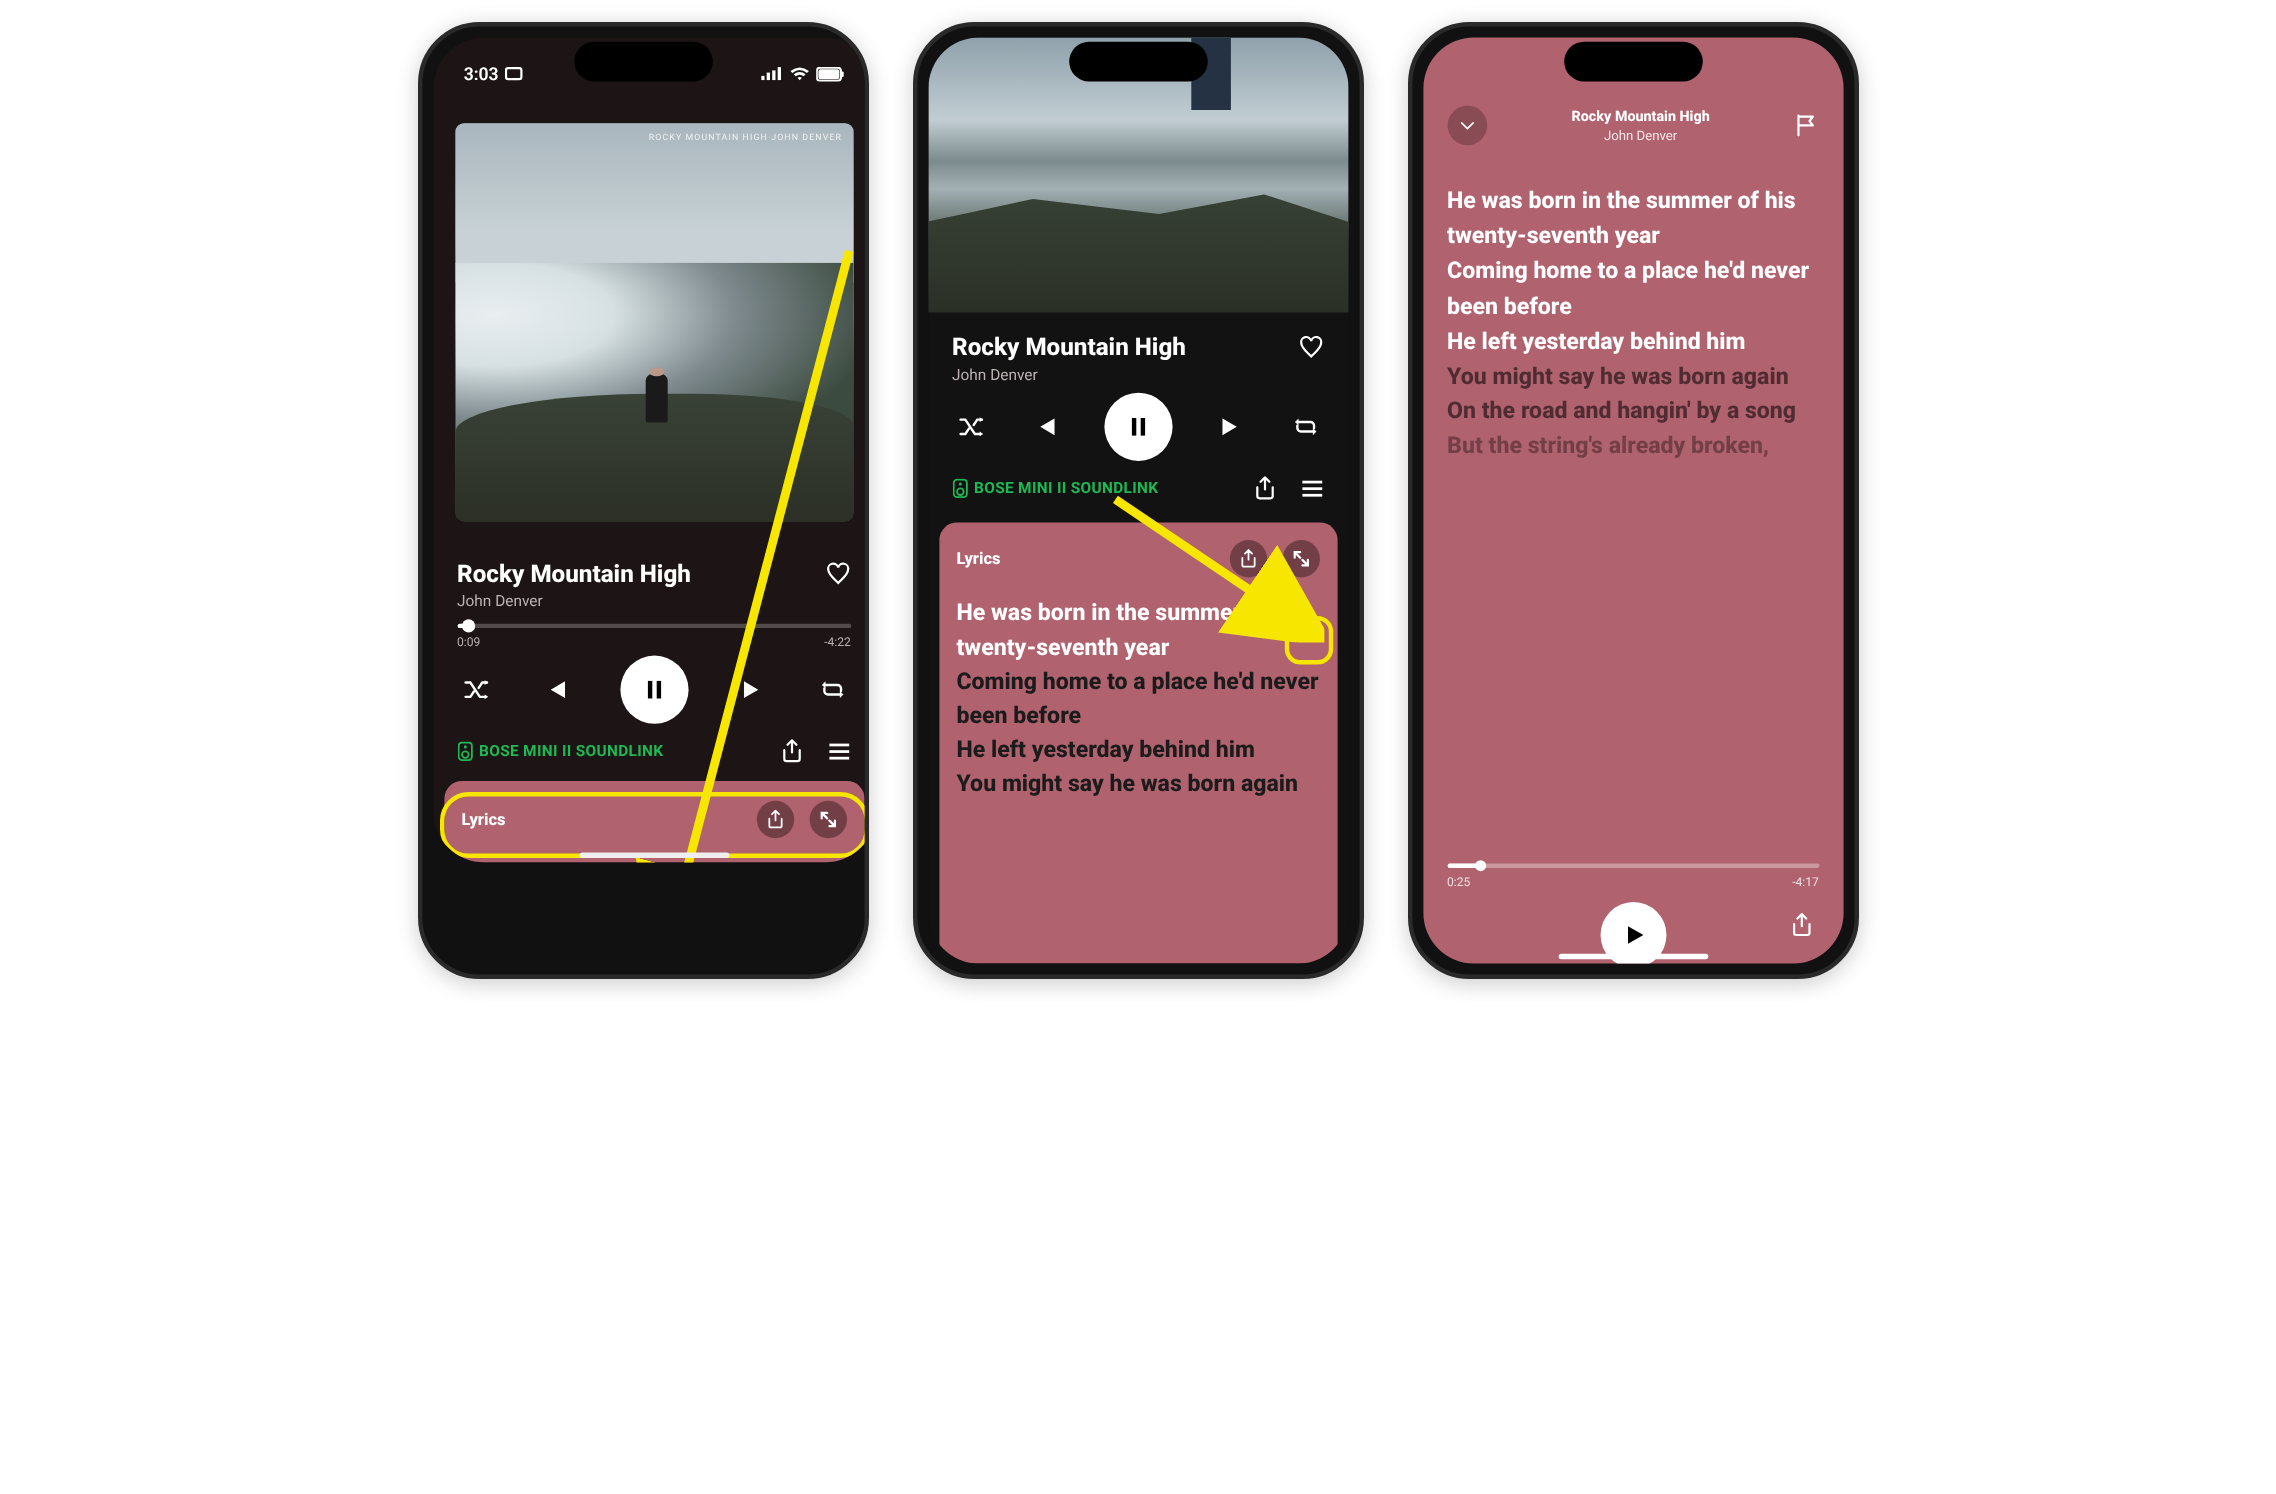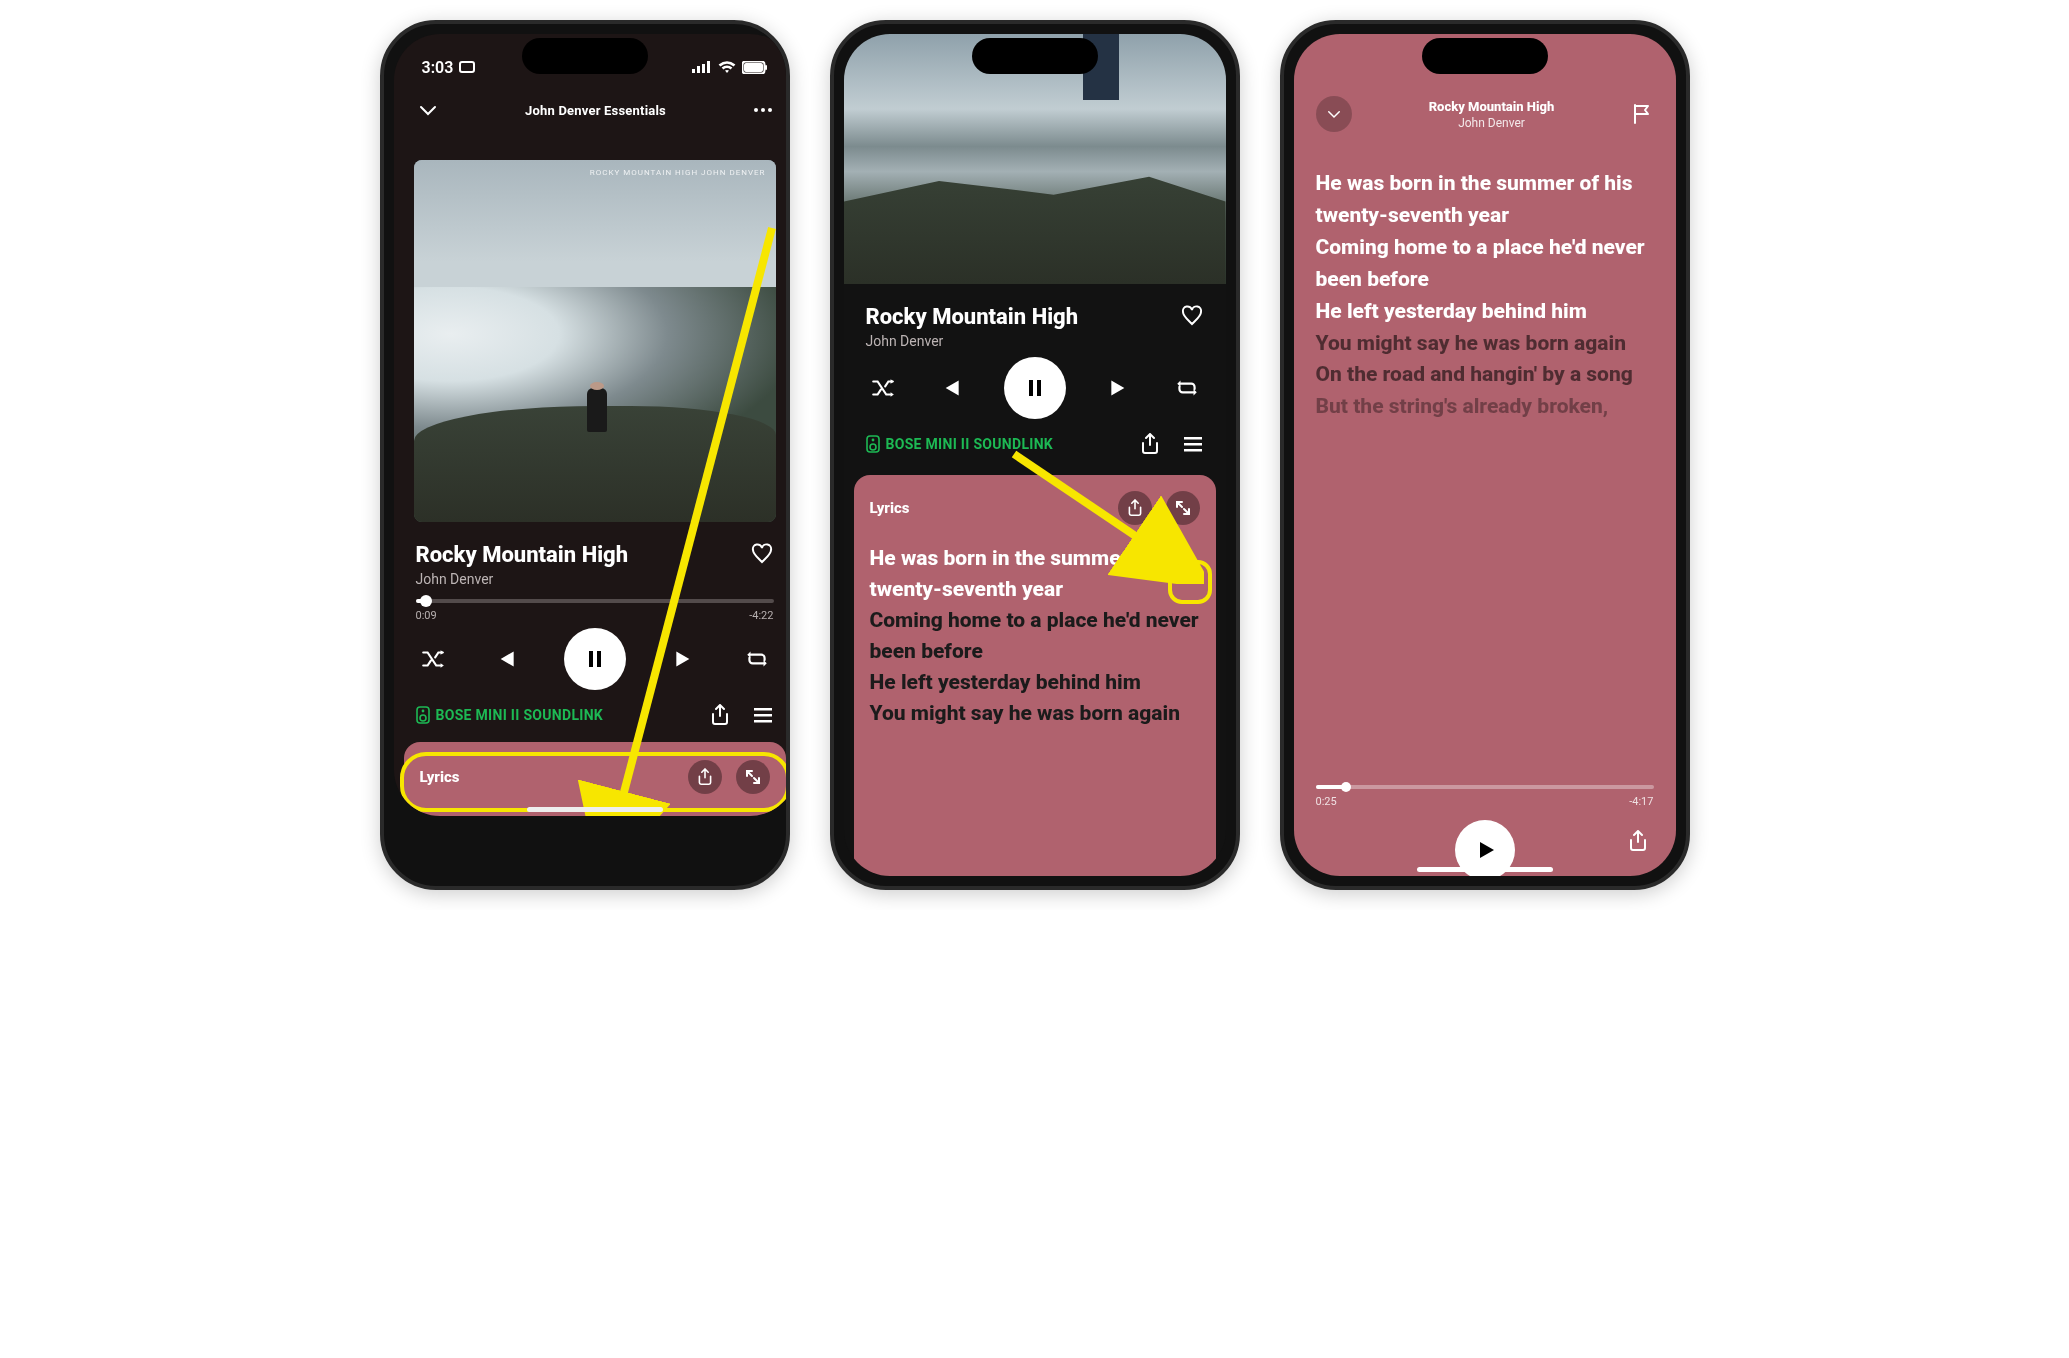--- a/index.html
+++ b/index.html
@@ -39,21 +39,21 @@
     border-radius: 20px;
     z-index: 50;
   }
   
   .s1 { background:#1d1515; color:#fff; display:flex; flex-direction:column; position:relative; }
   .status-bar { display:flex; justify-content:space-between; align-items:center; padding:16px 28px 0; height:50px; font-size:16px; font-weight:600; }
   .status-right { display:flex; gap:6px; align-items:center; }
   .nav-row { display:flex; align-items:center; justify-content:space-between; padding:14px 22px 10px; }
   .nav-title { font-size:13px; font-weight:700; letter-spacing:0.2px; }
   .album-art {
-    margin: 28px 20px 6px;
+    margin: 28px 20px 22px;
     border-radius:8px;
     aspect-ratio:1/1;
     background: linear-gradient(180deg, #8a9ba5 0%, #b9c6cd 28%, #7e8a8e 38%, #a9b4b8 48%, #5d6a63 60%, #2c3a2f 80%);
     position:relative;
     overflow:hidden;
   }
   .album-art .sky {
     position:absolute; inset:0 0 60% 0;
     background: linear-gradient(180deg,#a9b6bd 0%, #c8d2d6 70%);
   }
@@ -180,31 +180,20 @@
             <path d="M9 12 L11 9.6 Q9 8.2 7 9.6 Z M3.6 6.6 Q9 2.2 14.4 6.6 L12.6 8.4 Q9 5.6 5.4 8.4 Z M0.6 3.6 Q9 -3 17.4 3.6 L15.6 5.4 Q9 0 2.4 5.4 Z" class="ic-white"></path>
           </svg>
         <svg width="26" height="13" viewBox="0 0 26 13">
             <rect x="0.5" y="0.5" width="22" height="12" rx="3" class="ic-stroke"></rect>
             <rect x="2" y="2" width="19" height="9" rx="2" class="ic-white"></rect>
             <rect x="23" y="4" width="2" height="5" rx="1" class="ic-white"></rect>
           </svg>
       </div>
     </div>
 
-    <div class="nav-row">
-      <svg width="24" height="24" viewBox="0 0 24 24">
-          <path d="M5 9 L12 16 L19 9" class="ic-stroke" stroke-linecap="round"></path>
-        </svg>
-      <div class="nav-title">John Denver Essentials</div>
-      <svg width="22" height="22" viewBox="0 0 22 22">
-          <circle cx="4" cy="11" r="2" class="ic-white"></circle>
-          <circle cx="11" cy="11" r="2" class="ic-white"></circle>
-          <circle cx="18" cy="11" r="2" class="ic-white"></circle>
-        </svg>
-    </div>
 
     <div class="album-art">
       <div class="sky"></div>
         <div class="cliff"></div>
         <div class="rock"></div>
       <div class="person">
           <div class="cap"></div>
         </div>
       <div class="art-text">ROCKY MOUNTAIN HIGH JOHN DENVER</div>
     </div>

